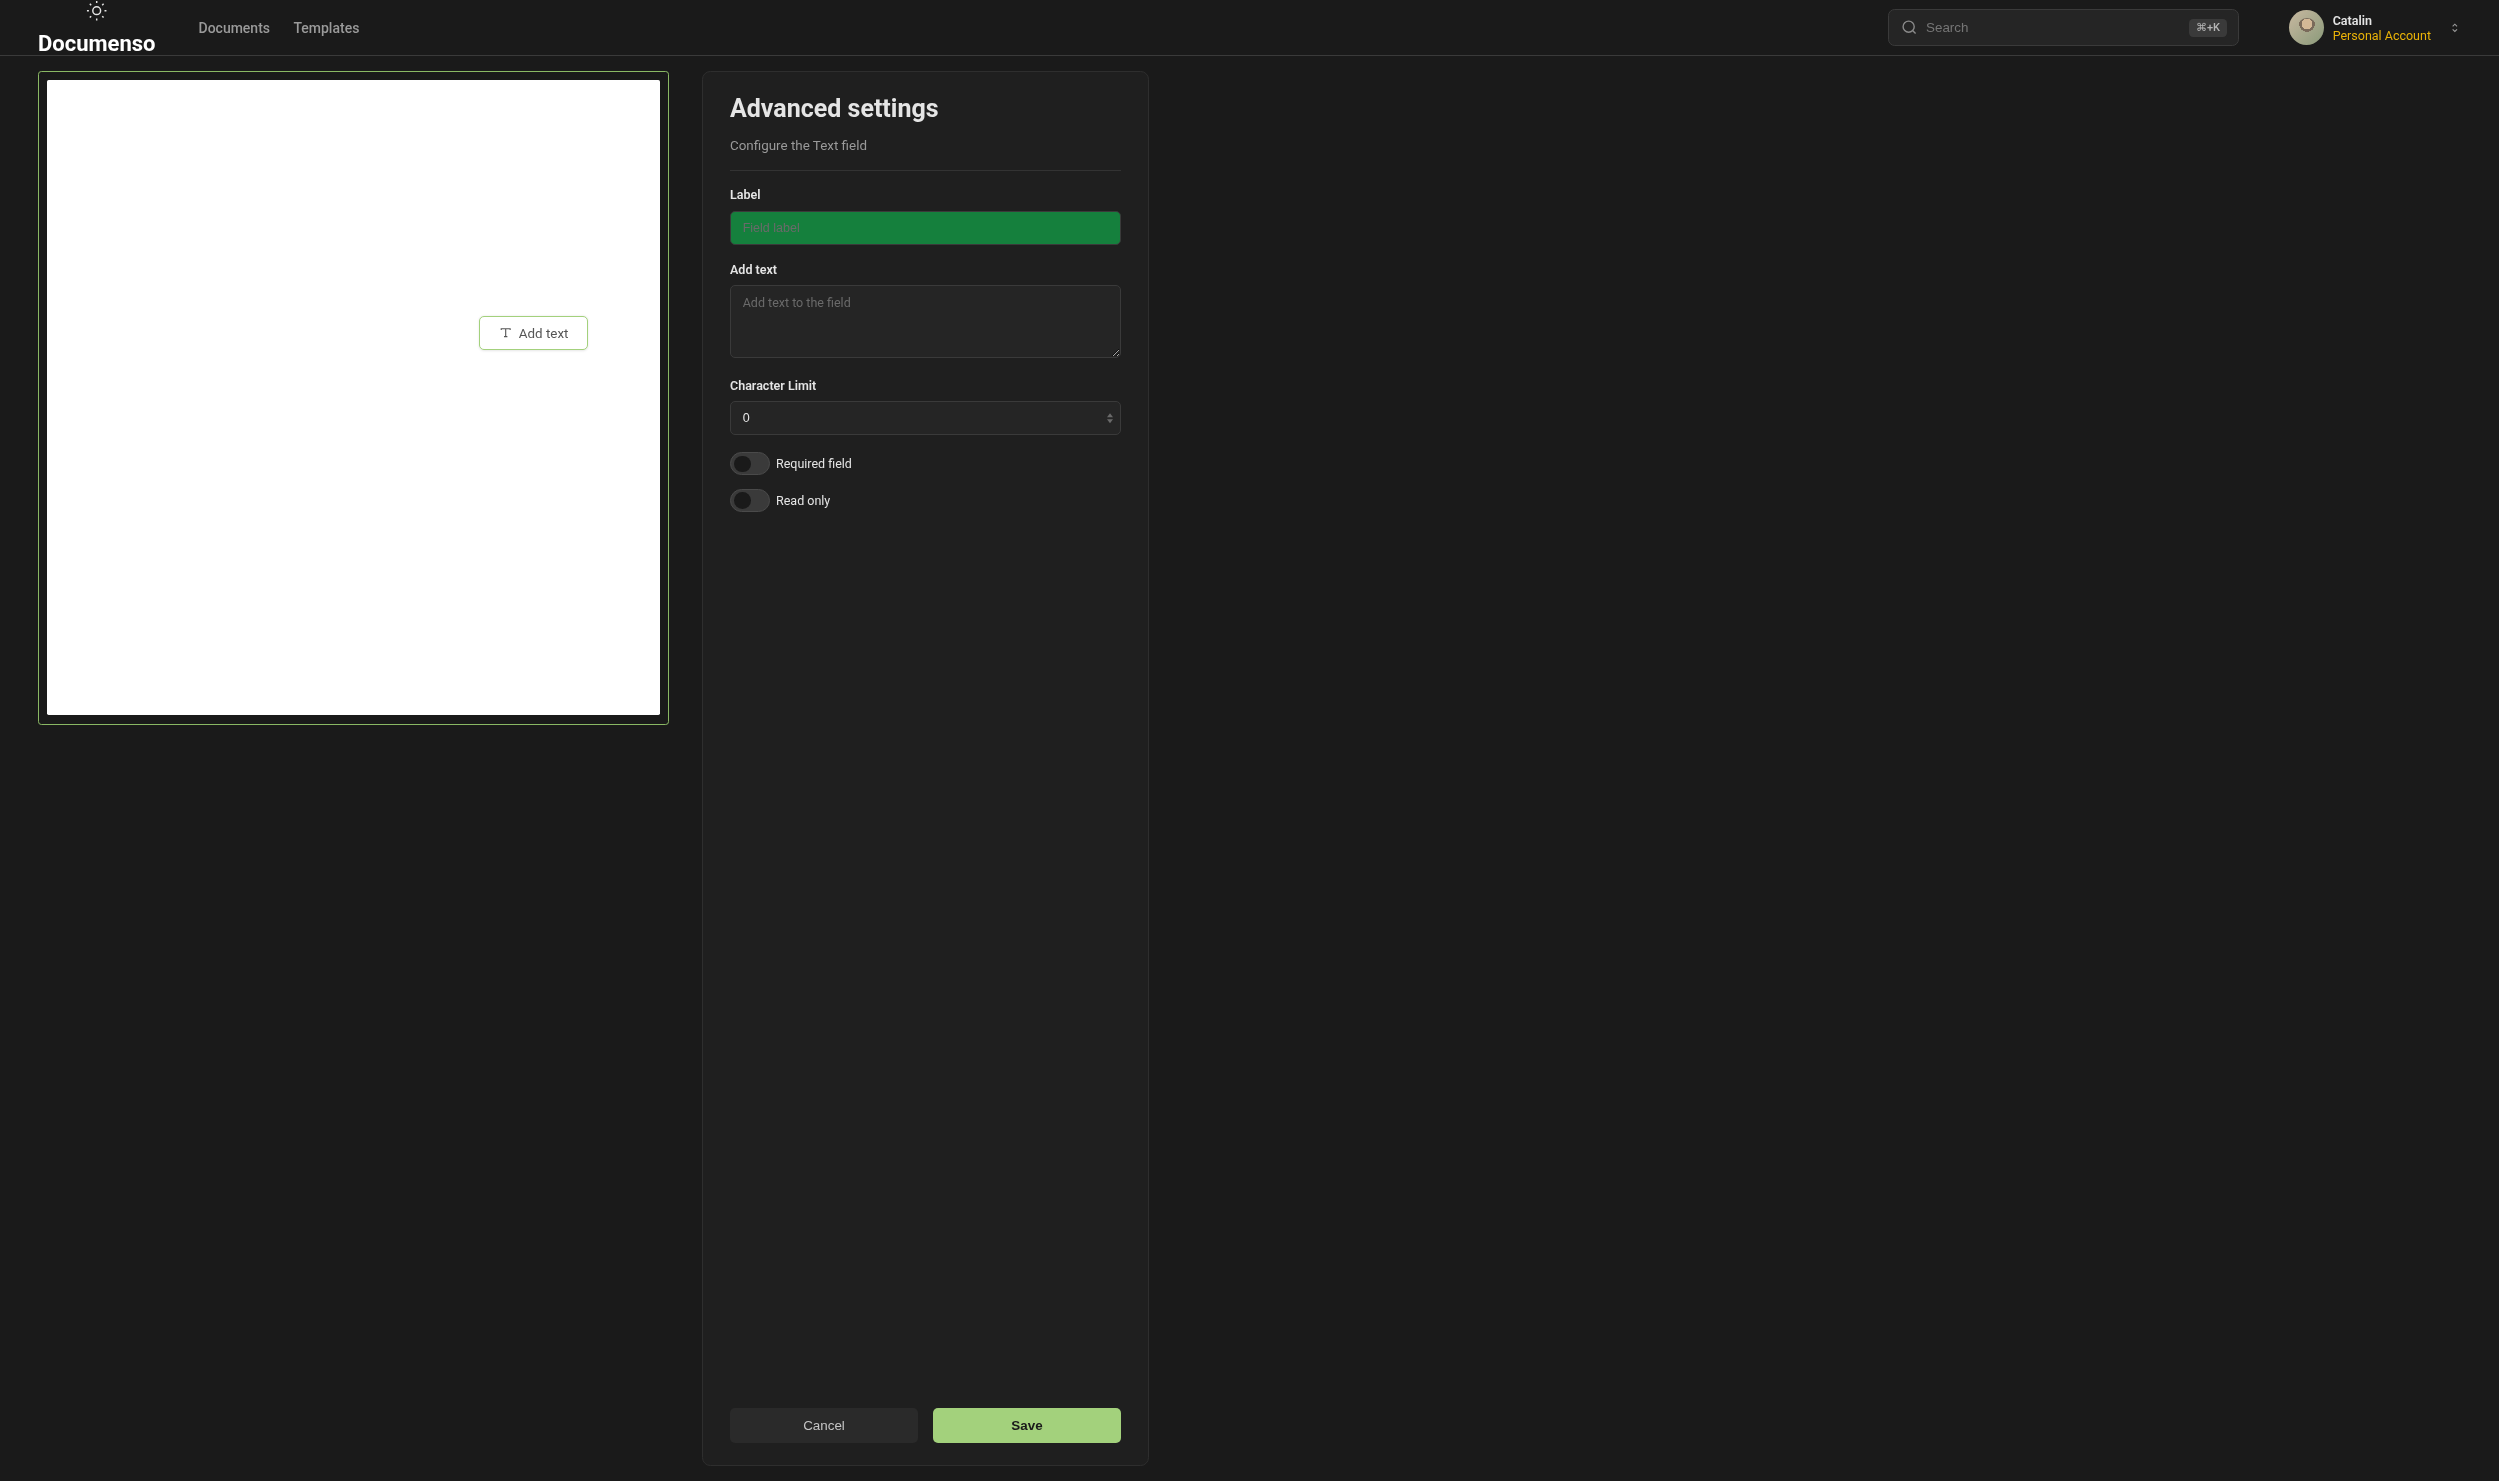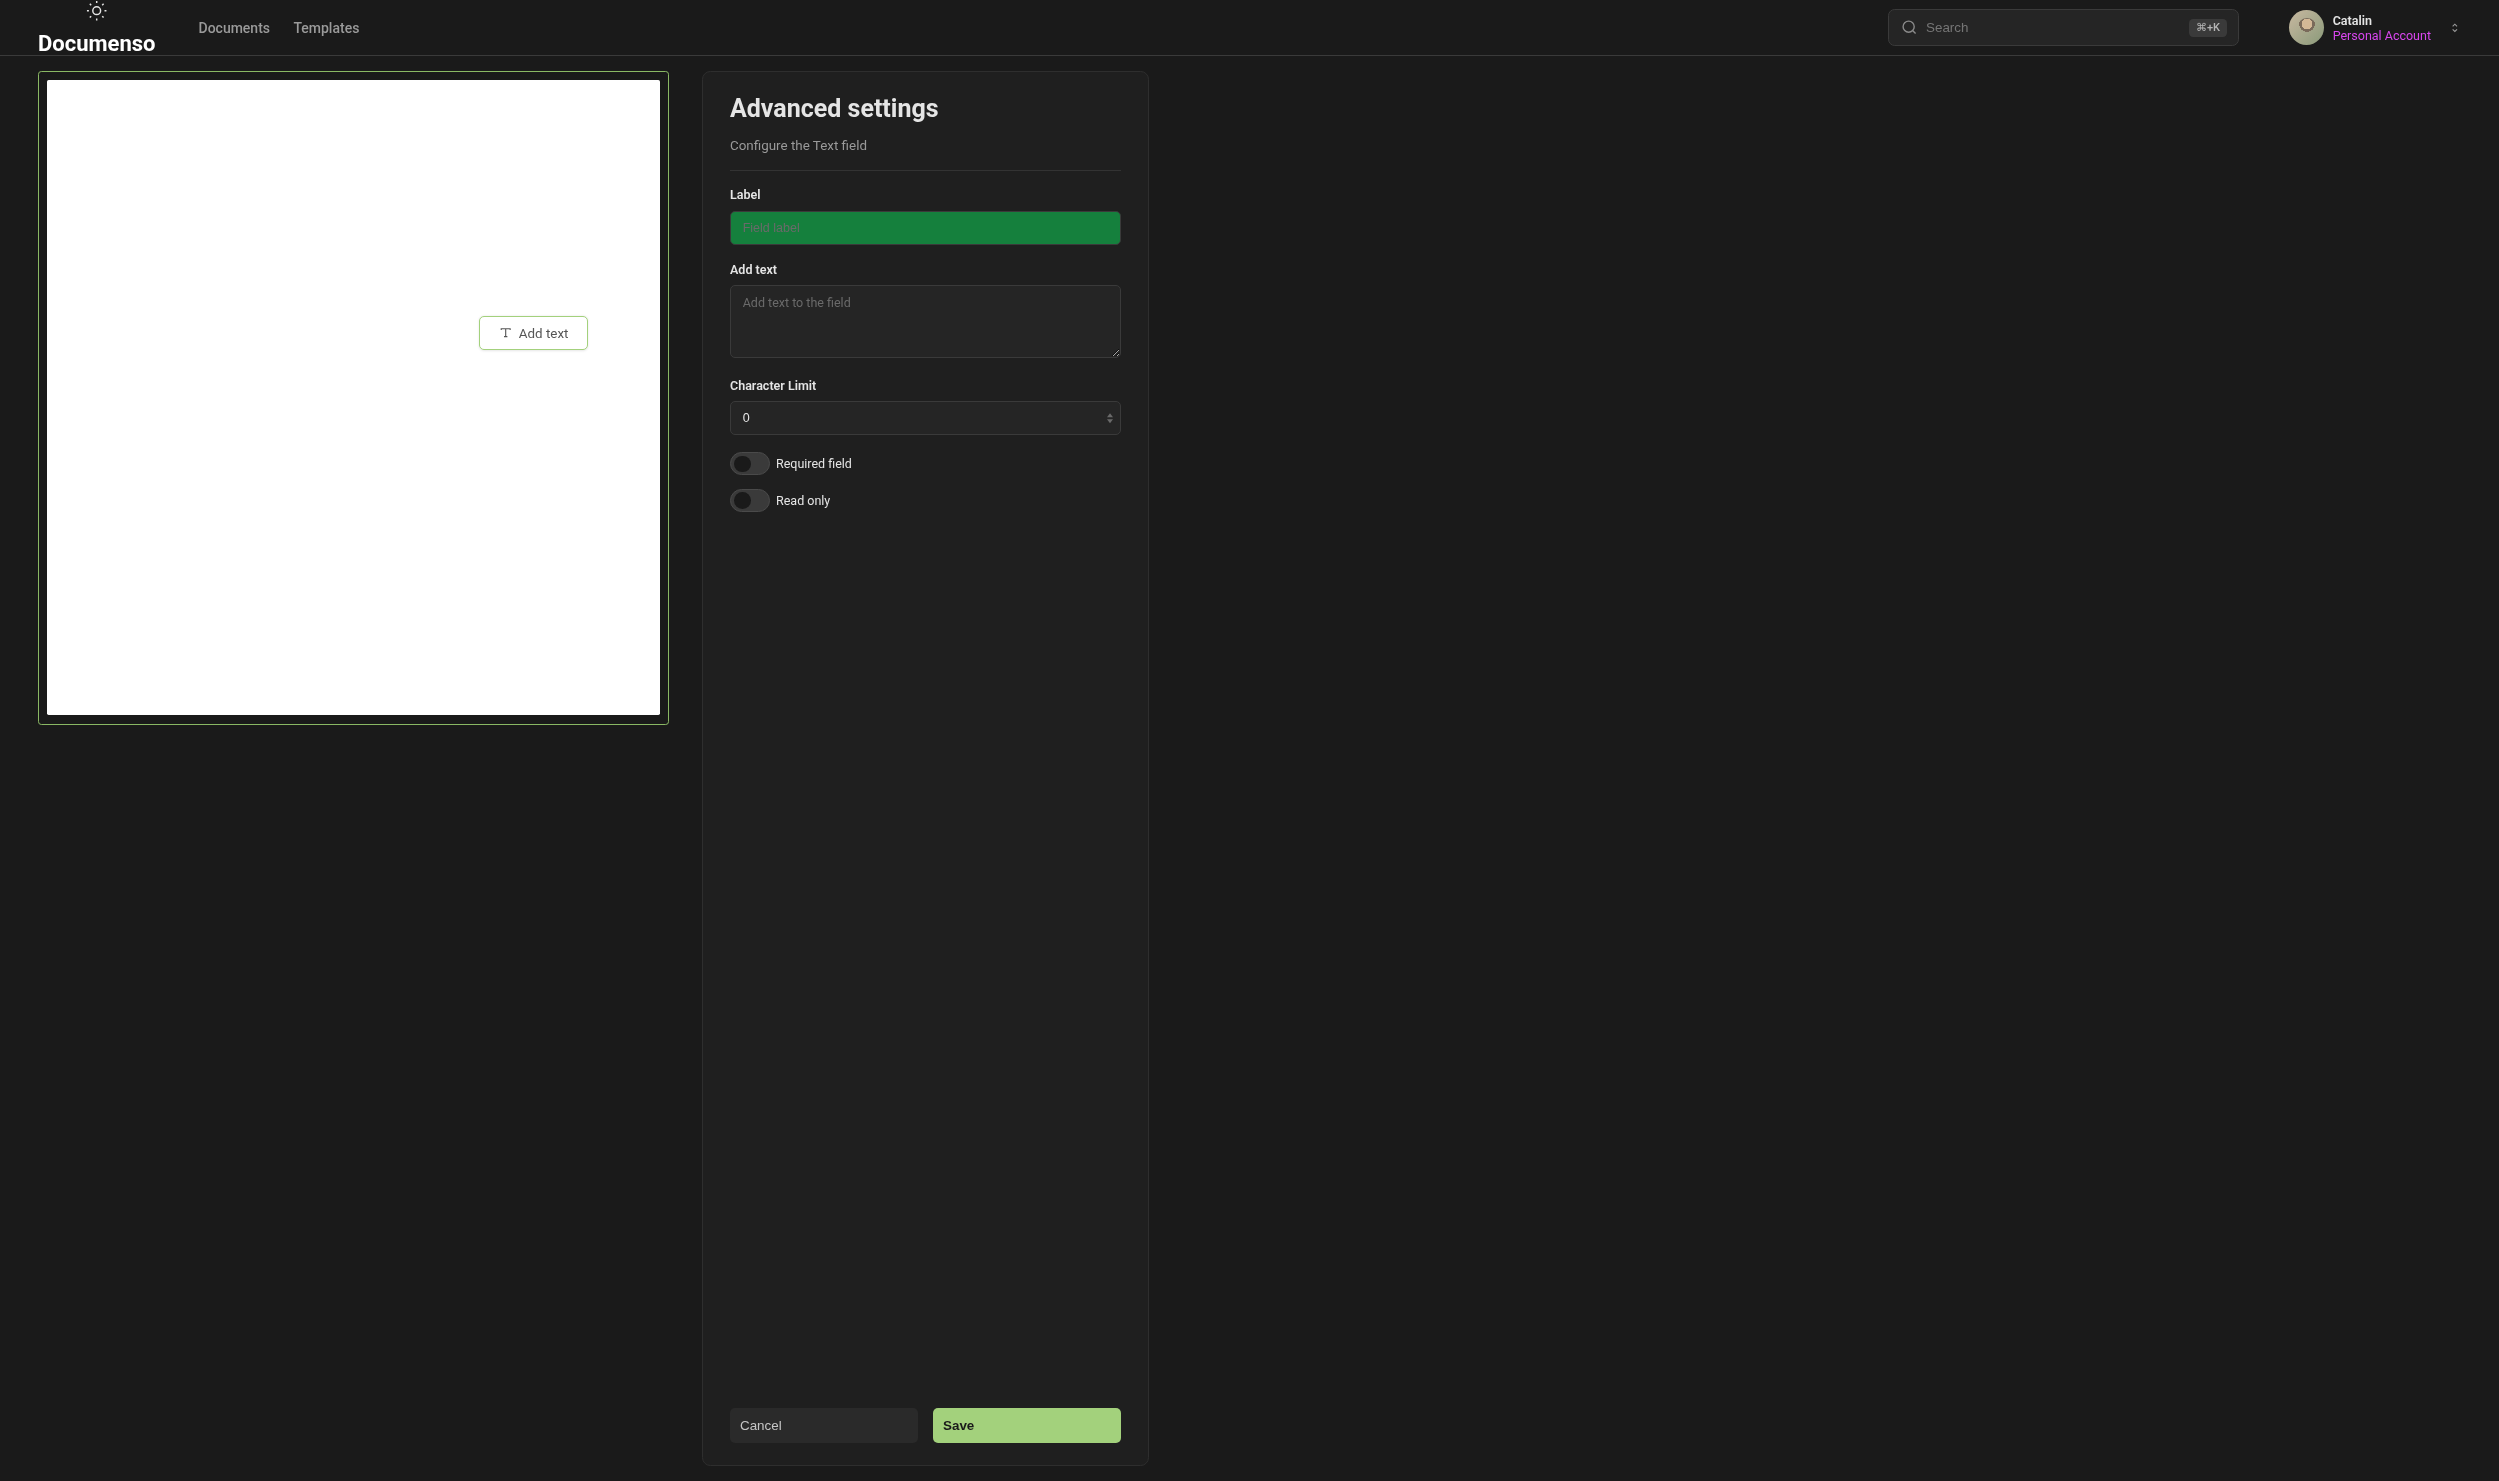--- a/index.html
+++ b/index.html
@@ -130,21 +130,21 @@
     }
 
     .account-name {
       font-size: 12.5px;
       font-weight: 600;
       color: #e5e5e5;
     }
 
     .account-type {
       font-size: 12.5px;
-      color: #d946ef;
+      color: #eab308;
     }
 
     .account-chevrons {
       margin-left: 10px;
       width: 11.7px;
       height: 11.7px;
     }
 
     
     .main-content {
@@ -356,21 +356,21 @@
     }
 
     .btn {
       flex: 1;
       padding: 10px;
       border-radius: 5px;
       font-size: 13.4px;
       font-weight: 500;
       border: none;
       cursor: pointer;
-      text-align: left;
+      text-align: center;
     }
 
     .btn-cancel {
       background-color: #2a2a2a;
       color: #c5c5c5;
     }
 
     .btn-save {
       background-color: #a3d17c;
       color: #1a1a1a;

